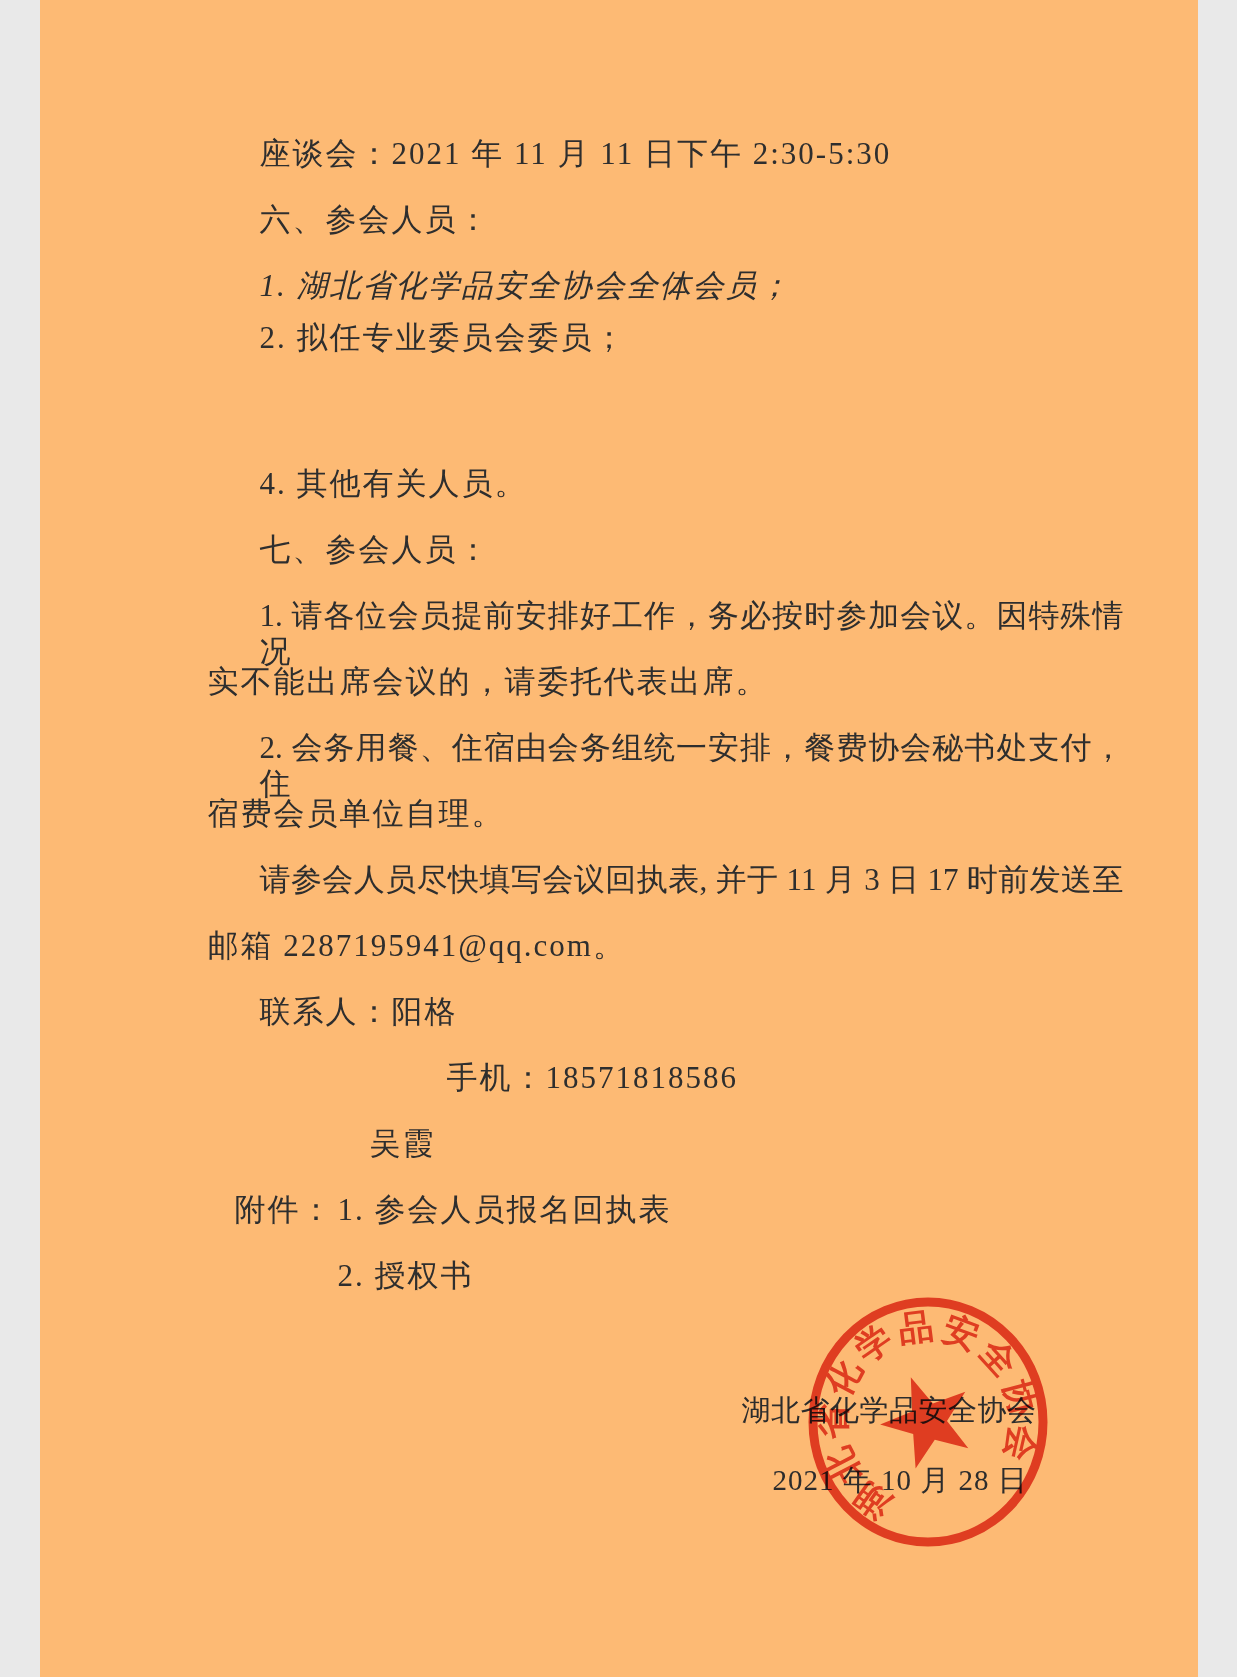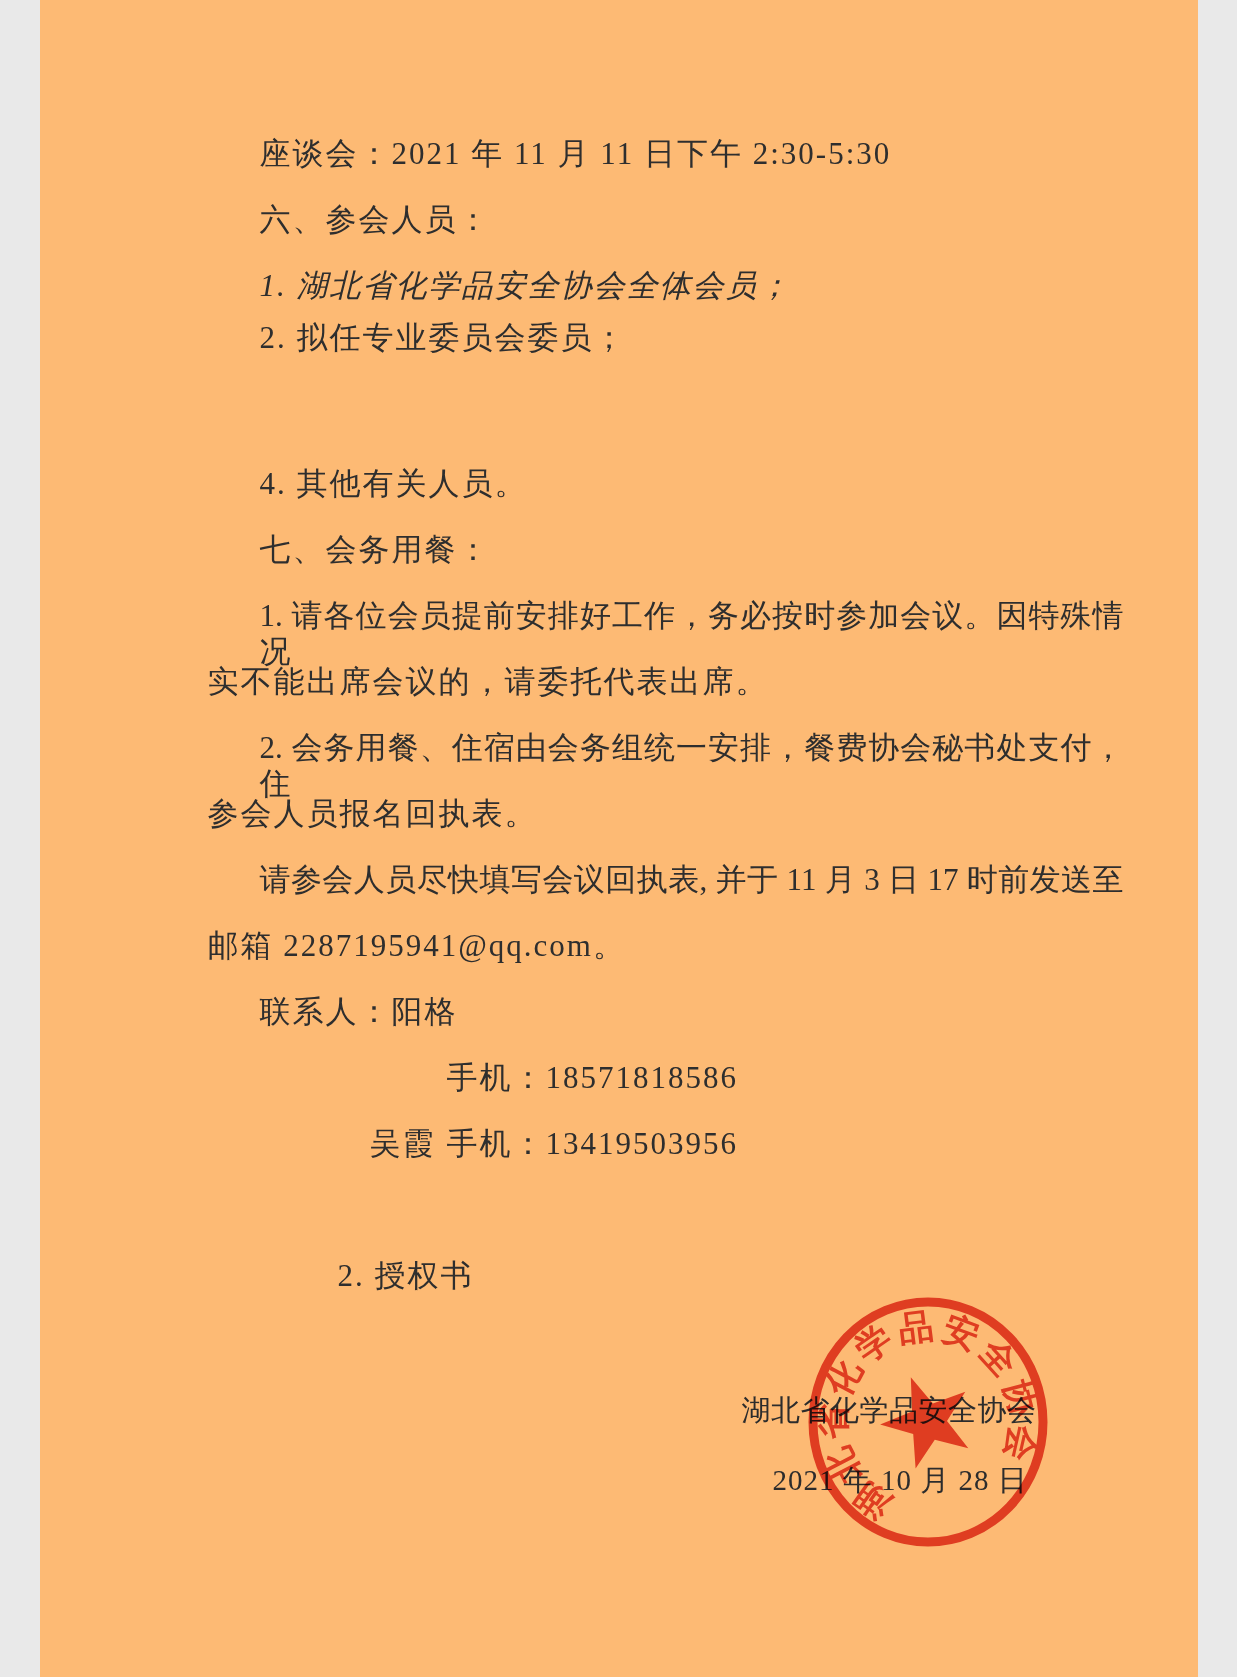--- a/index.html
+++ b/index.html
@@ -63,37 +63,40 @@
 </head>
 <body>
 
 <div class="page">
 
   <div class="line" style="left:220px; top:136px;">座谈会：2021 年 11 月 11 日下午 2:30-5:30</div>
   <div class="line" style="left:220px; top:202px;">六、参会人员：</div>
   <div class="line" style="left:220px; top:268px;font-style:italic;">1. 湖北省化学品安全协会全体会员；</div>
   <div class="line" style="left:220px; top:320px;">2. 拟任专业委员会委员；</div>
   <div class="line" style="left:220px; top:466px;">4. 其他有关人员。</div>
-  <div class="line" style="left:220px; top:532px;">七、会务用餐：</div>
+  <div class="line" style="left:220px; top:532px;">七、参会人员：</div>
   <div class="line justify" style="left:220px; top:598px;">1. 请各位会员提前安排好工作，务必按时参加会议。因特殊情况</div>
   <div class="line" style="left:168px; top:664px;">实不能出席会议的，请委托代表出席。</div>
   <div class="line justify" style="left:220px; top:730px;">2. 会务用餐、住宿由会务组统一安排，餐费协会秘书处支付，住</div>
-  <div class="line" style="left:168px; top:796px;">参会人员报名回执表。</div>
+  <div class="line" style="left:168px; top:796px;">宿费会员单位自理。</div>
   <div class="line justify" style="left:220px; top:862px;">请参会人员尽快填写会议回执表, 并于 11 月 3 日 17 时前发送至</div>
   <div class="line" style="left:168px; top:928px;">邮箱 2287195941@qq.com。</div>
 
   <div class="line" style="left:220px; top:994px; width:600px;">
     <span>联系人：阳格</span>
   </div>
   <div class="line" style="left:407px; top:1060px;">手机：18571818586</div>
   <div class="line" style="left:330px; top:1126px; width:500px;">
     <span>吴霞</span>
-    <span class="seg-abs" style="left:77px;">手机：13419503956</span>
   </div>
 
+  <div class="line" style="left:195px; top:1192px; width:600px;">
+    <span>附件：</span>
+    <span class="seg-abs" style="left:103px;">1. 参会人员报名回执表</span>
+  </div>
   <div class="line" style="left:298px; top:1258px;">2. 授权书</div>
 
   <div class="sig" style="left:702px; top:1391px; letter-spacing:0.5px;">湖北省化学品安全协会</div>
   <div class="sig" style="left:733px; top:1461px;">2021 年 10 月 28 日</div>
 
   <div class="seal-wrap">
     <svg width="258" height="266" viewBox="0 0 258 266" xmlns="http://www.w3.org/2000/svg">
       <ellipse id="seal-ring" cx="128" cy="132" rx="115" ry="120" fill="none" stroke-width="9" stroke="#de4034"></ellipse>
       <polygon id="seal-star" points="110.8,87.2 132.9,113.6 165.3,101.8 147.0,131.0 168.3,158.2 134.8,149.7 115.6,178.4 113.2,144.0 80.1,134.5 112.1,121.6" fill="#de4034"></polygon>
       <g id="seal-arc">

